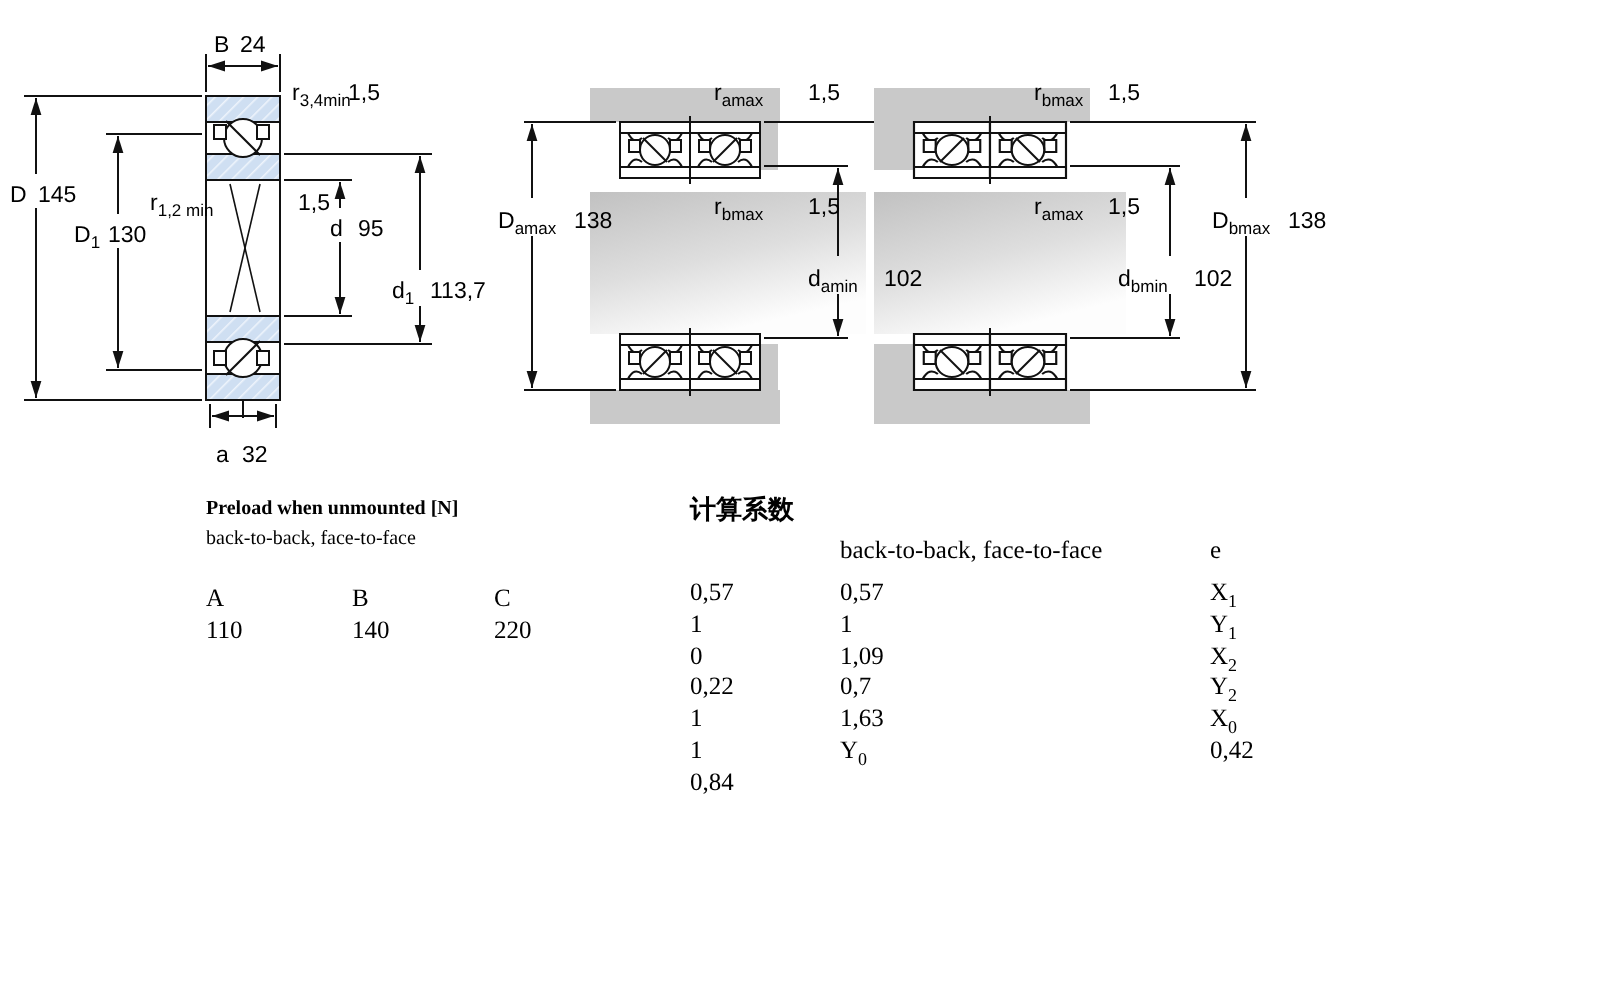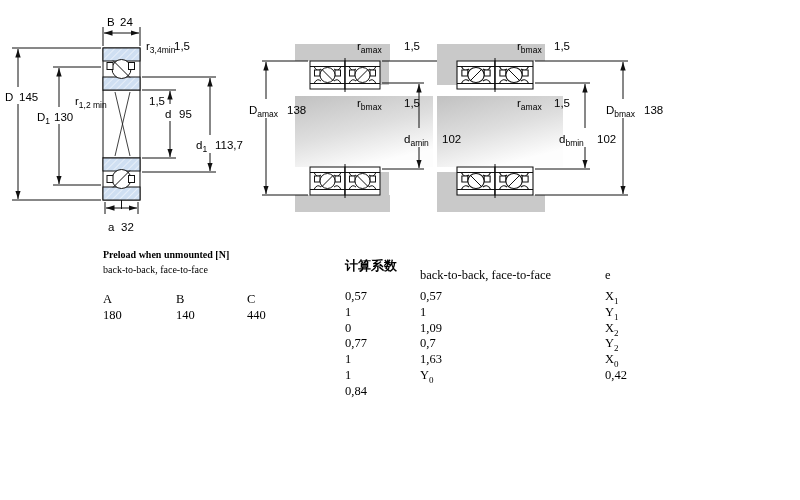--- a/index.html
+++ b/index.html
@@ -5,21 +5,21 @@
   html,body{margin:0;padding:0;background:#fff}
   .screen{position:relative;width:800px;height:500px;background:#fff;overflow:hidden;
           font-family:"Liberation Serif",serif;color:#000}
   svg{position:absolute;left:0;top:0}
   svg text{font-family:"Liberation Sans",sans-serif;font-size:11.5px;fill:#000}
   .ts-sub{font-size:8.5px}
   .preload-head{position:absolute;left:103px;top:247px;font-size:10px;line-height:15px}
   .ptitle{font-weight:bold}
   .pgrid{position:absolute;left:103px;top:291px;display:grid;
          grid-template-columns:73px 71px 70px;font-size:12.5px;line-height:16px}
-  .ftitle{position:absolute;left:345px;top:258px;font-weight:bold;font-size:13px;line-height:15px}
+  .ftitle{position:absolute;left:345px;top:247px;font-weight:bold;font-size:13px;line-height:15px}
   .fgrid{position:absolute;left:345px;top:268px;display:grid;
          grid-template-columns:75px 185px 200px;grid-template-rows:21px repeat(7,15.8px);
          font-size:12.5px;line-height:14px;align-items:start}
   .fgrid sub{font-size:9px;line-height:0}
 </style>
 </head>
 <body>
 
 <div class="screen">
 
@@ -211,44 +211,44 @@
 </svg>
 
 <div class="preload-head">
   <div class="ptitle">Preload when unmounted [N]</div>
   <div class="psub">back-to-back, face-to-face</div>
 </div>
 <div class="pgrid">
   <span>A</span>
   <span>B</span>
   <span>C</span>
-  <span>180</span>
+  <span>110</span>
   <span>140</span>
-  <span>440</span>
+  <span>220</span>
 </div>
 
 <div class="ftitle">计算系数</div>
 <div class="fgrid">
   <span></span>
   <span>back-to-back, face-to-face</span>
 
   <span class="flabel"><span>e</span><sub></sub></span>
   <span>0,57</span>
   <span>0,57</span>
 
   <span class="flabel"><span>X</span><sub>1</sub></span>
   <span>1</span>
   <span>1</span>
 
   <span class="flabel"><span>Y</span><sub>1</sub></span>
   <span>0</span>
   <span>1,09</span>
 
   <span class="flabel"><span>X</span><sub>2</sub></span>
-  <span>0,77</span>
+  <span>0,22</span>
   <span>0,7</span>
 
   <span class="flabel"><span>Y</span><sub>2</sub></span>
   <span>1</span>
   <span>1,63</span>
 
   <span class="flabel"><span>X</span><sub>0</sub></span>
   <span>1</span>
 
   <span class="flabel"><span>Y</span><sub>0</sub></span>

